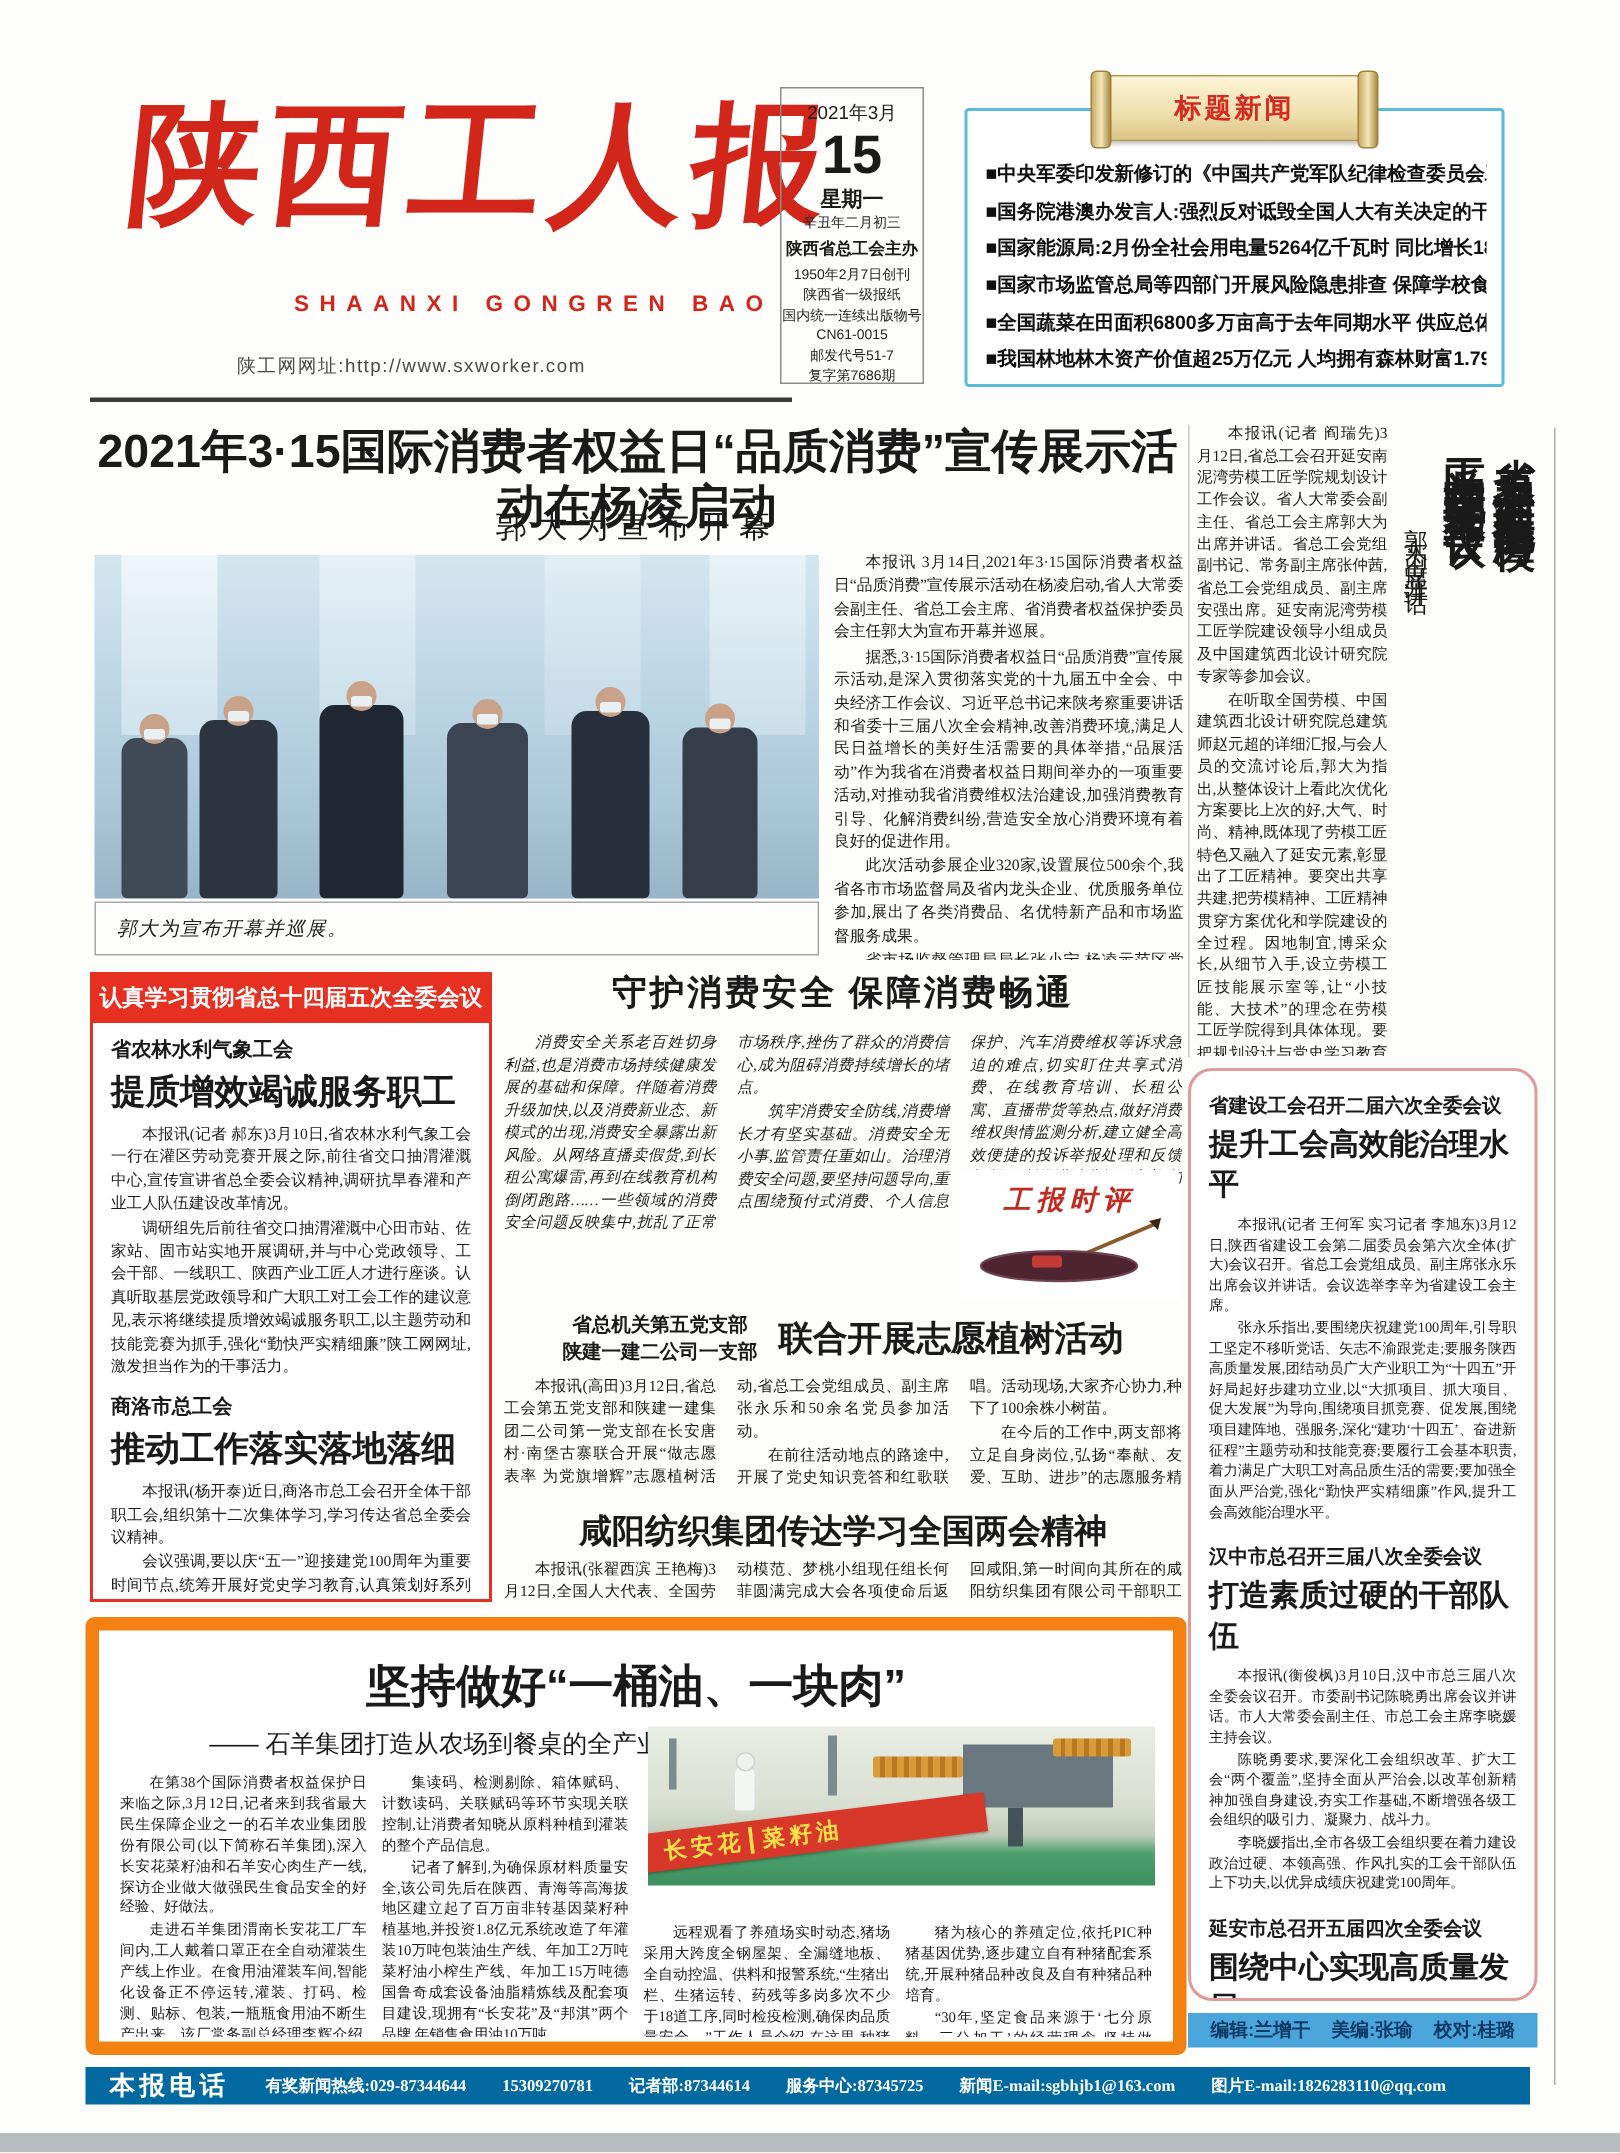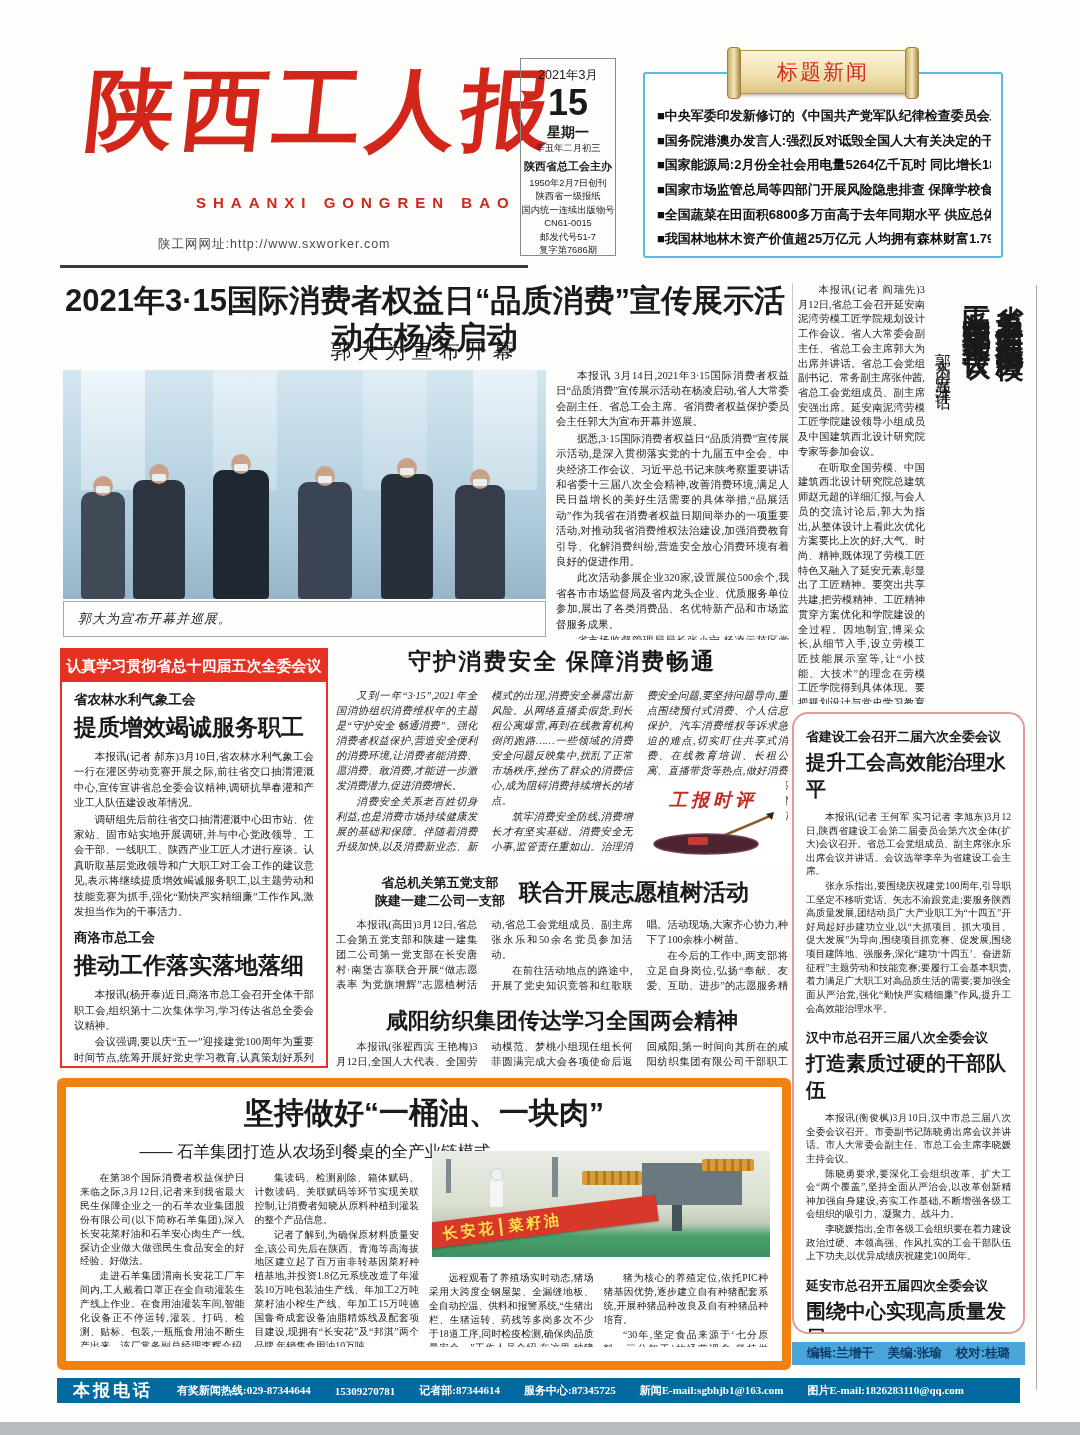--- a/index.html
+++ b/index.html
@@ -21,21 +21,21 @@
   .date-box .ym{font-size:12.5px;}
   .date-box .day{font-size:36px;font-weight:bold;line-height:1.05;}
   .date-box .wk{font-size:14px;font-weight:bold;}
   .date-box .sm{font-size:9.3px;color:#222;}
   .date-box .org{font-size:11px;font-weight:bold;margin:3px 0 2px 0;}
   .news-box{left:643px;top:72px;width:360px;height:186px;border:2px solid #59bcd8;border-radius:3px;
             padding:30px 10px 4px 12px;box-sizing:border-box;background:#fff;}
   .news-banner{position:absolute;left:50%;top:-24px;transform:translateX(-50%);width:172px;height:42px;
                background:linear-gradient(180deg,#fcf4d8 0%,#efdfae 60%,#dcc484 100%);
                border:1px solid #b29548;border-radius:5px;display:flex;align-items:center;justify-content:center;
-               color:#d42b1e;font-size:21px;font-weight:normal;letter-spacing:2px;
+               color:#d42b1e;font-size:18px;font-weight:bold;letter-spacing:2px;
                box-shadow:0 2px 3px rgba(0,0,0,.25);}
   .news-banner::before,.news-banner::after{content:"";position:absolute;top:-4px;width:12px;height:50px;
                background:linear-gradient(90deg,#c9ab62,#f4e7bc,#a98c45);border:1px solid #a08338;border-radius:4px;}
   .news-banner::before{left:-10px;} .news-banner::after{right:-10px;}
   .news-box li{font-family:"Liberation Sans","DejaVu Sans",sans-serif;font-weight:bold;font-size:13px;
                line-height:1.9;white-space:nowrap;overflow:hidden;color:#101010;}
   .mast-rule{left:60px;top:265px;width:468px;height:3px;background:#3a3a3a;}
 
   
   .lead-headline{left:60px;top:282px;width:730px;text-align:center;font-size:31px;font-weight:900;line-height:1.2;}
@@ -93,21 +93,21 @@
   .rb-art{margin-bottom:14px;}
   .rb-kicker{font-family:"Liberation Sans","DejaVu Sans",sans-serif;font-weight:bold;font-size:13px;}
   .rb-title{font-family:"Liberation Sans","DejaVu Sans",sans-serif;font-weight:900;font-size:20px;margin:3px 0 7px 0;}
   .rb-body{font-size:9.6px;line-height:1.42;}
   .editor-bar{left:792px;top:1342px;width:233px;height:23px;background:#4aa6da;display:flex;align-items:center;
               justify-content:center;gap:14px;font-family:"Liberation Sans","DejaVu Sans",sans-serif;
               font-weight:bold;font-size:12.5px;color:#0d3a66;}
 
   
   .feature{left:57px;top:1078px;width:734px;height:292px;border:9px solid #f28111;border-radius:6px;
-           box-sizing:border-box;background:#fff;padding:4px 14px;overflow:hidden;}
+           box-sizing:border-box;background:#fff;padding:15px 14px;overflow:hidden;}
   .f-title{text-align:center;font-family:"Liberation Sans","DejaVu Sans",sans-serif;font-weight:900;font-size:30px;margin-top:2px;}
   .f-subtitle{width:470px;text-align:center;font-family:"Liberation Sans","DejaVu Sans",sans-serif;font-size:16.5px;margin-top:7px;}
   .f-cols{display:flex;gap:10px;margin-top:8px;height:176px;overflow:hidden;}
   .f-col{flex:1;font-size:9.8px;line-height:1.42;overflow:hidden;}
   .f-col.padded{padding-top:100px;}
   .f-photo{position:absolute;right:12px;top:64px;width:338px;height:106px;overflow:hidden;
            background:linear-gradient(180deg,#e9ede5 0%,#d8decf 52%,#c2ccba 68%,#4aa06c 80%,#3f8f60 100%);}
   .machine{position:absolute;background:#7d8a90;}
   .bottles{position:absolute;background:repeating-linear-gradient(90deg,#d89b3a 0 5px,#b87820 5px 8px);border-radius:2px;}
   .worker{position:absolute;width:13px;height:30px;background:#f4f6f4;border-radius:6px 6px 2px 2px;}
@@ -199,36 +199,35 @@
     </div>
   </div>
 
   <div class="abs study-box">
     <div class="study-header sans">认真学习贯彻省总十四届五次全委会议精神</div>
     <div class="study-art">
       <div class="kicker">省农林水利气象工会</div>
       <div class="art-title">提质增效竭诚服务职工</div>
       <div class="body">
           <p>本报讯(记者 郝东)3月10日,省农林水利气象工会一行在灌区劳动竞赛开展之际,前往省交口抽渭灌溉中心,宣传宣讲省总全委会议精神,调研抗旱春灌和产业工人队伍建设改革情况。</p>
-          <p>调研组先后前往省交口抽渭灌溉中心田市站、佐家站、固市站实地开展调研,并与中心党政领导、工会干部、一线职工、陕西产业工匠人才进行座谈。认真听取基层党政领导和广大职工对工会工作的建议意见,表示将继续提质增效竭诚服务职工,以主题劳动和技能竞赛为抓手,强化“勤快严实精细廉”工作作风,激发担当作为的干事活力。</p>
+          <p>调研组先后前往省交口抽渭灌溉中心田市站、佐家站、固市站实地开展调研,并与中心党政领导、工会干部、一线职工、陕西产业工匠人才进行座谈。认真听取基层党政领导和广大职工对工会工作的建议意见,表示将继续提质增效竭诚服务职工,以主题劳动和技能竞赛为抓手,强化“勤快严实精细廉”陕工网网址,激发担当作为的干事活力。</p>
         </div>
     </div>
     <div class="study-art">
       <div class="kicker">商洛市总工会</div>
       <div class="art-title">推动工作落实落地落细</div>
       <div class="body">
           <p>本报讯(杨开泰)近日,商洛市总工会召开全体干部职工会,组织第十二次集体学习,学习传达省总全委会议精神。</p>
           <p>会议强调,要以庆“五一”迎接建党100周年为重要时间节点,统筹开展好党史学习教育,认真策划好系列庆祝活动,创新方法举措,加强和改进新时代产业工人队伍思想政治工作,强化思想政治引领,教育职工听党话、跟党走,不断巩固党的执政基础。要对标对表,分解每一项工作任务,落实到领导和具体人员,推动工作落实落地落细。</p>
         </div>
     </div>
   </div>
 
   <div class="abs edi-title">守护消费安全  保障消费畅通</div>
   <div class="abs edi-body">
-  <p>又到一年“3·15”,2021年全国消协组织消费维权年的主题是“守护安全 畅通消费”。强化消费者权益保护,营造安全便利的消费环境,让消费者能消费、愿消费、敢消费,才能进一步激发消费潜力,促进消费增长。</p>
       <p>消费安全关系老百姓切身利益,也是消费市场持续健康发展的基础和保障。伴随着消费升级加快,以及消费新业态、新模式的出现,消费安全暴露出新风险。从网络直播卖假货,到长租公寓爆雷,再到在线教育机构倒闭跑路……一些领域的消费安全问题反映集中,扰乱了正常市场秩序,挫伤了群众的消费信心,成为阻碍消费持续增长的堵点。</p>
       <p>筑牢消费安全防线,消费增长才有坚实基础。消费安全无小事,监管责任重如山。治理消费安全问题,要坚持问题导向,重点围绕预付式消费、个人信息保护、汽车消费维权等诉求急迫的难点,切实盯住共享式消费、在线教育培训、长租公寓、直播带货等热点,做好消费维权舆情监测分析,建立健全高效便捷的投诉举报处理和反馈机制,不断推进消费规则完善,构建规范的消费环境。</p>
     </div>
   <div class="abs" style="left:640px;top:780px;width:146px;height:86px;background:#fff;text-align:center;">
     <div class="stamp-text">工报时评</div>
     <svg width="130" height="44" viewBox="0 0 130 44">
       <line x1="70" y1="26" x2="122" y2="4" stroke="#8a5a2b" stroke-width="2.5"></line>
       <polygon points="118,2 126,0 124,8" fill="#3a2412"></polygon>
       <ellipse cx="58" cy="32" rx="52" ry="10" fill="#4d2430" stroke="#714052" stroke-width="1.5"></ellipse>
       <rect x="40" y="25" width="20" height="8" rx="2" fill="#c43b36"></rect>

